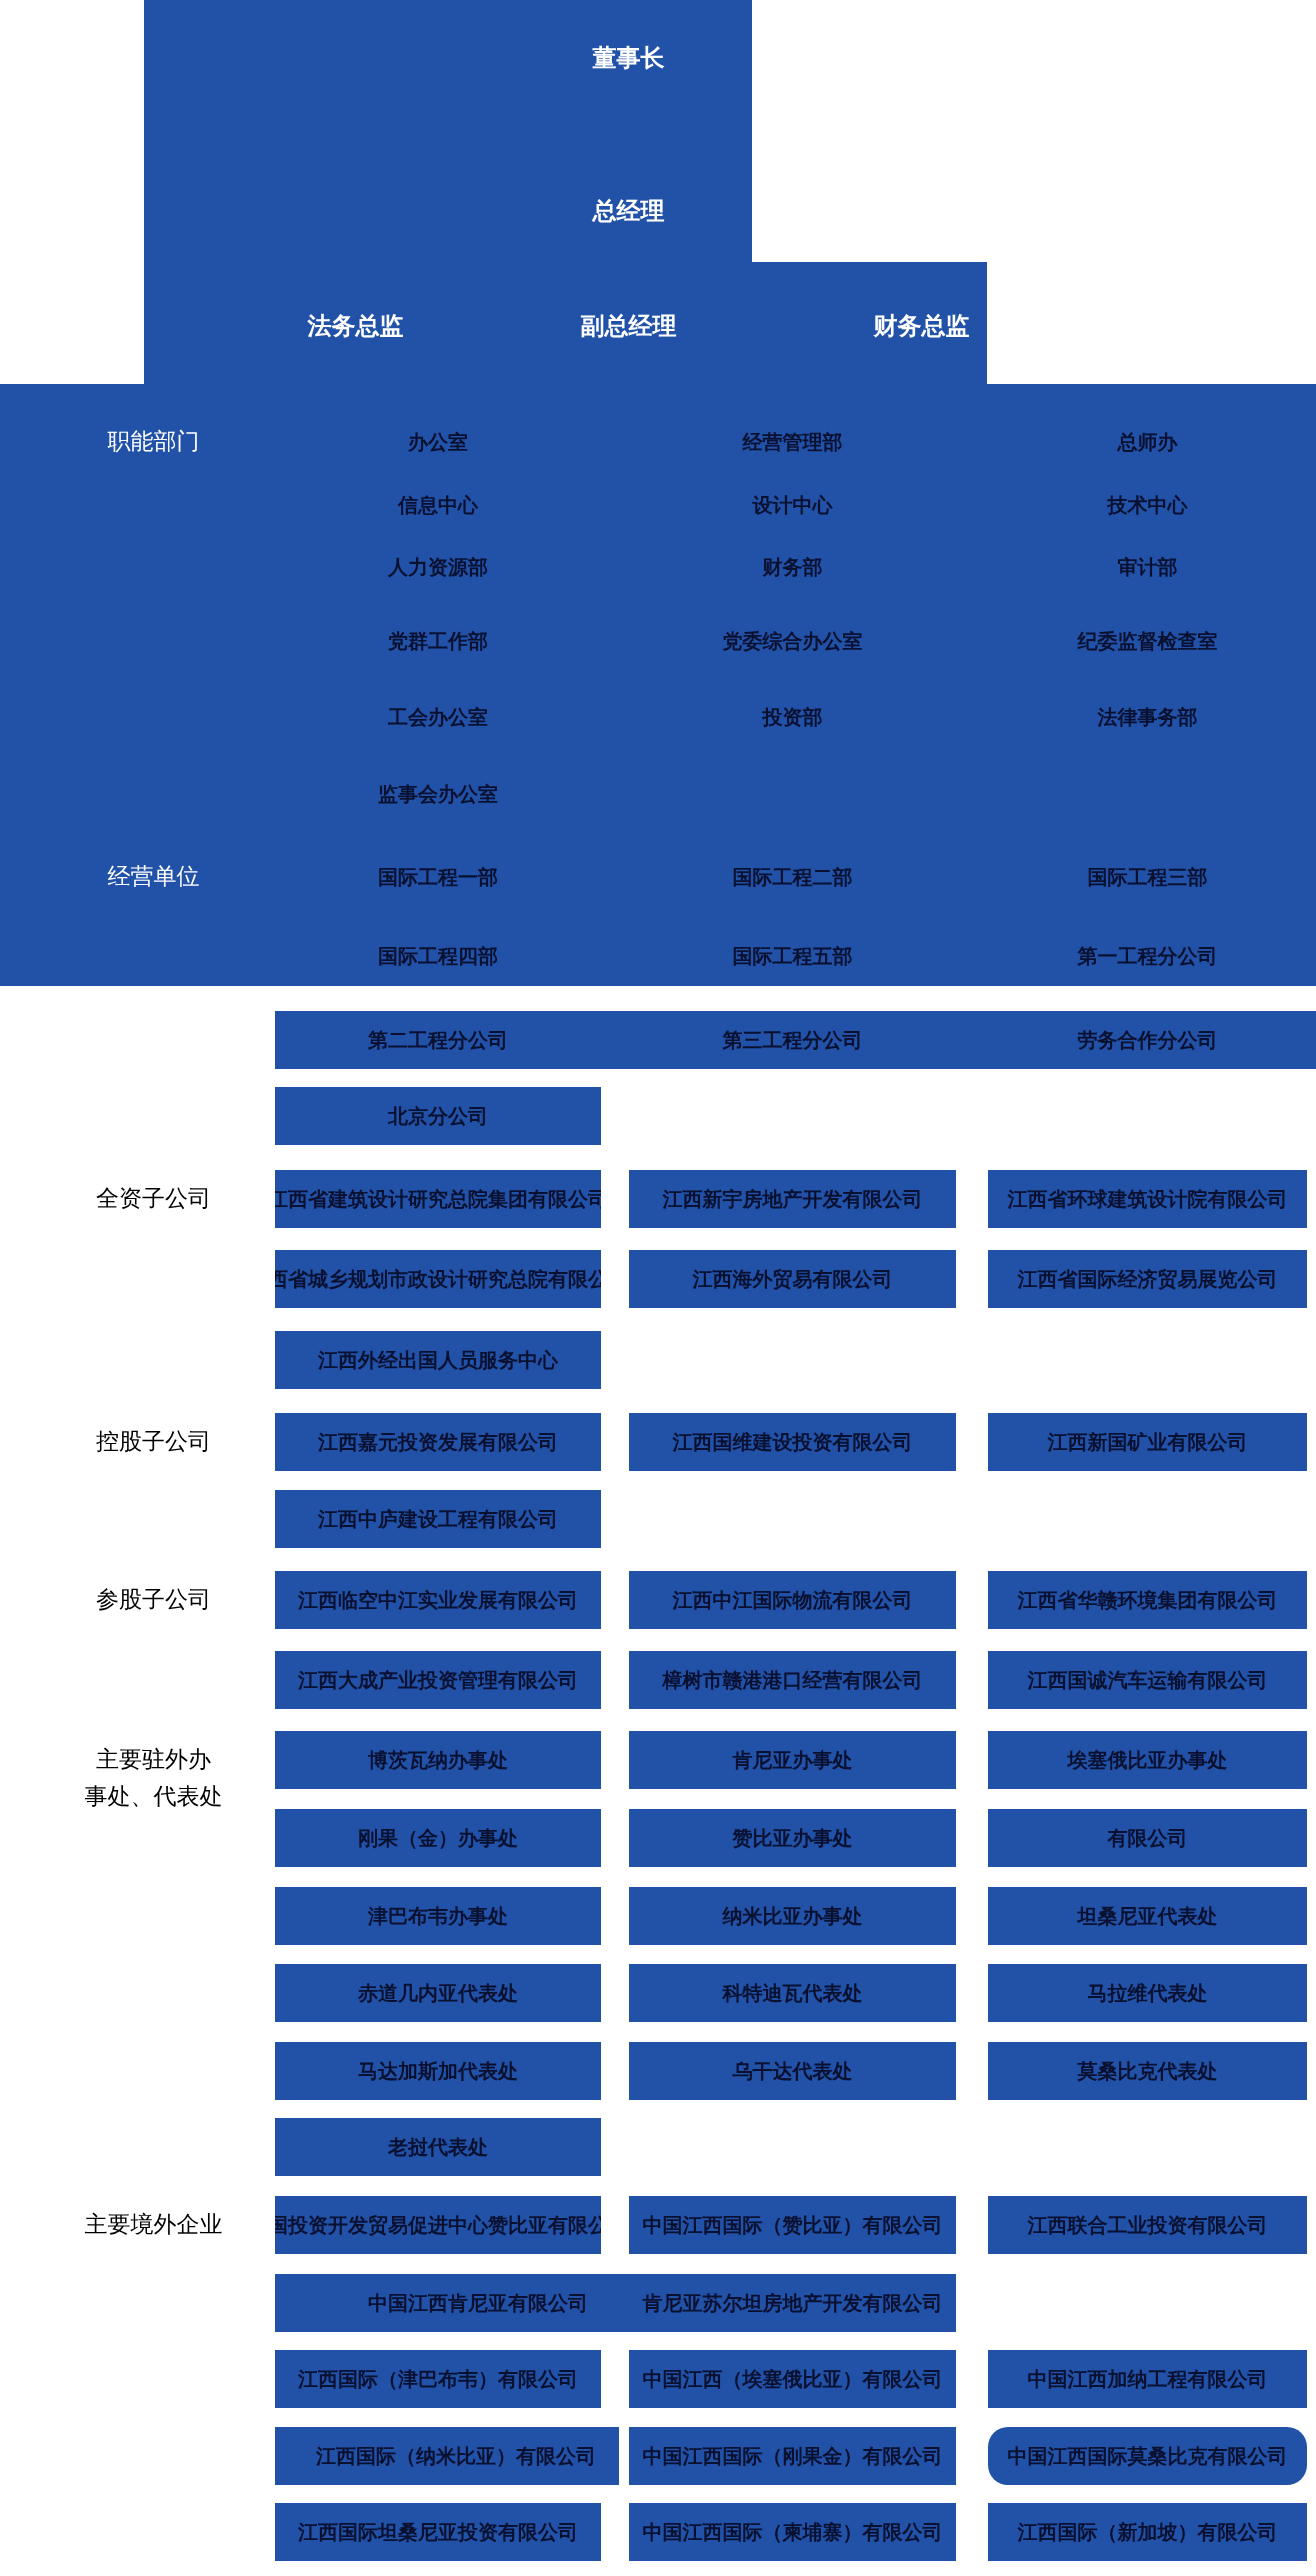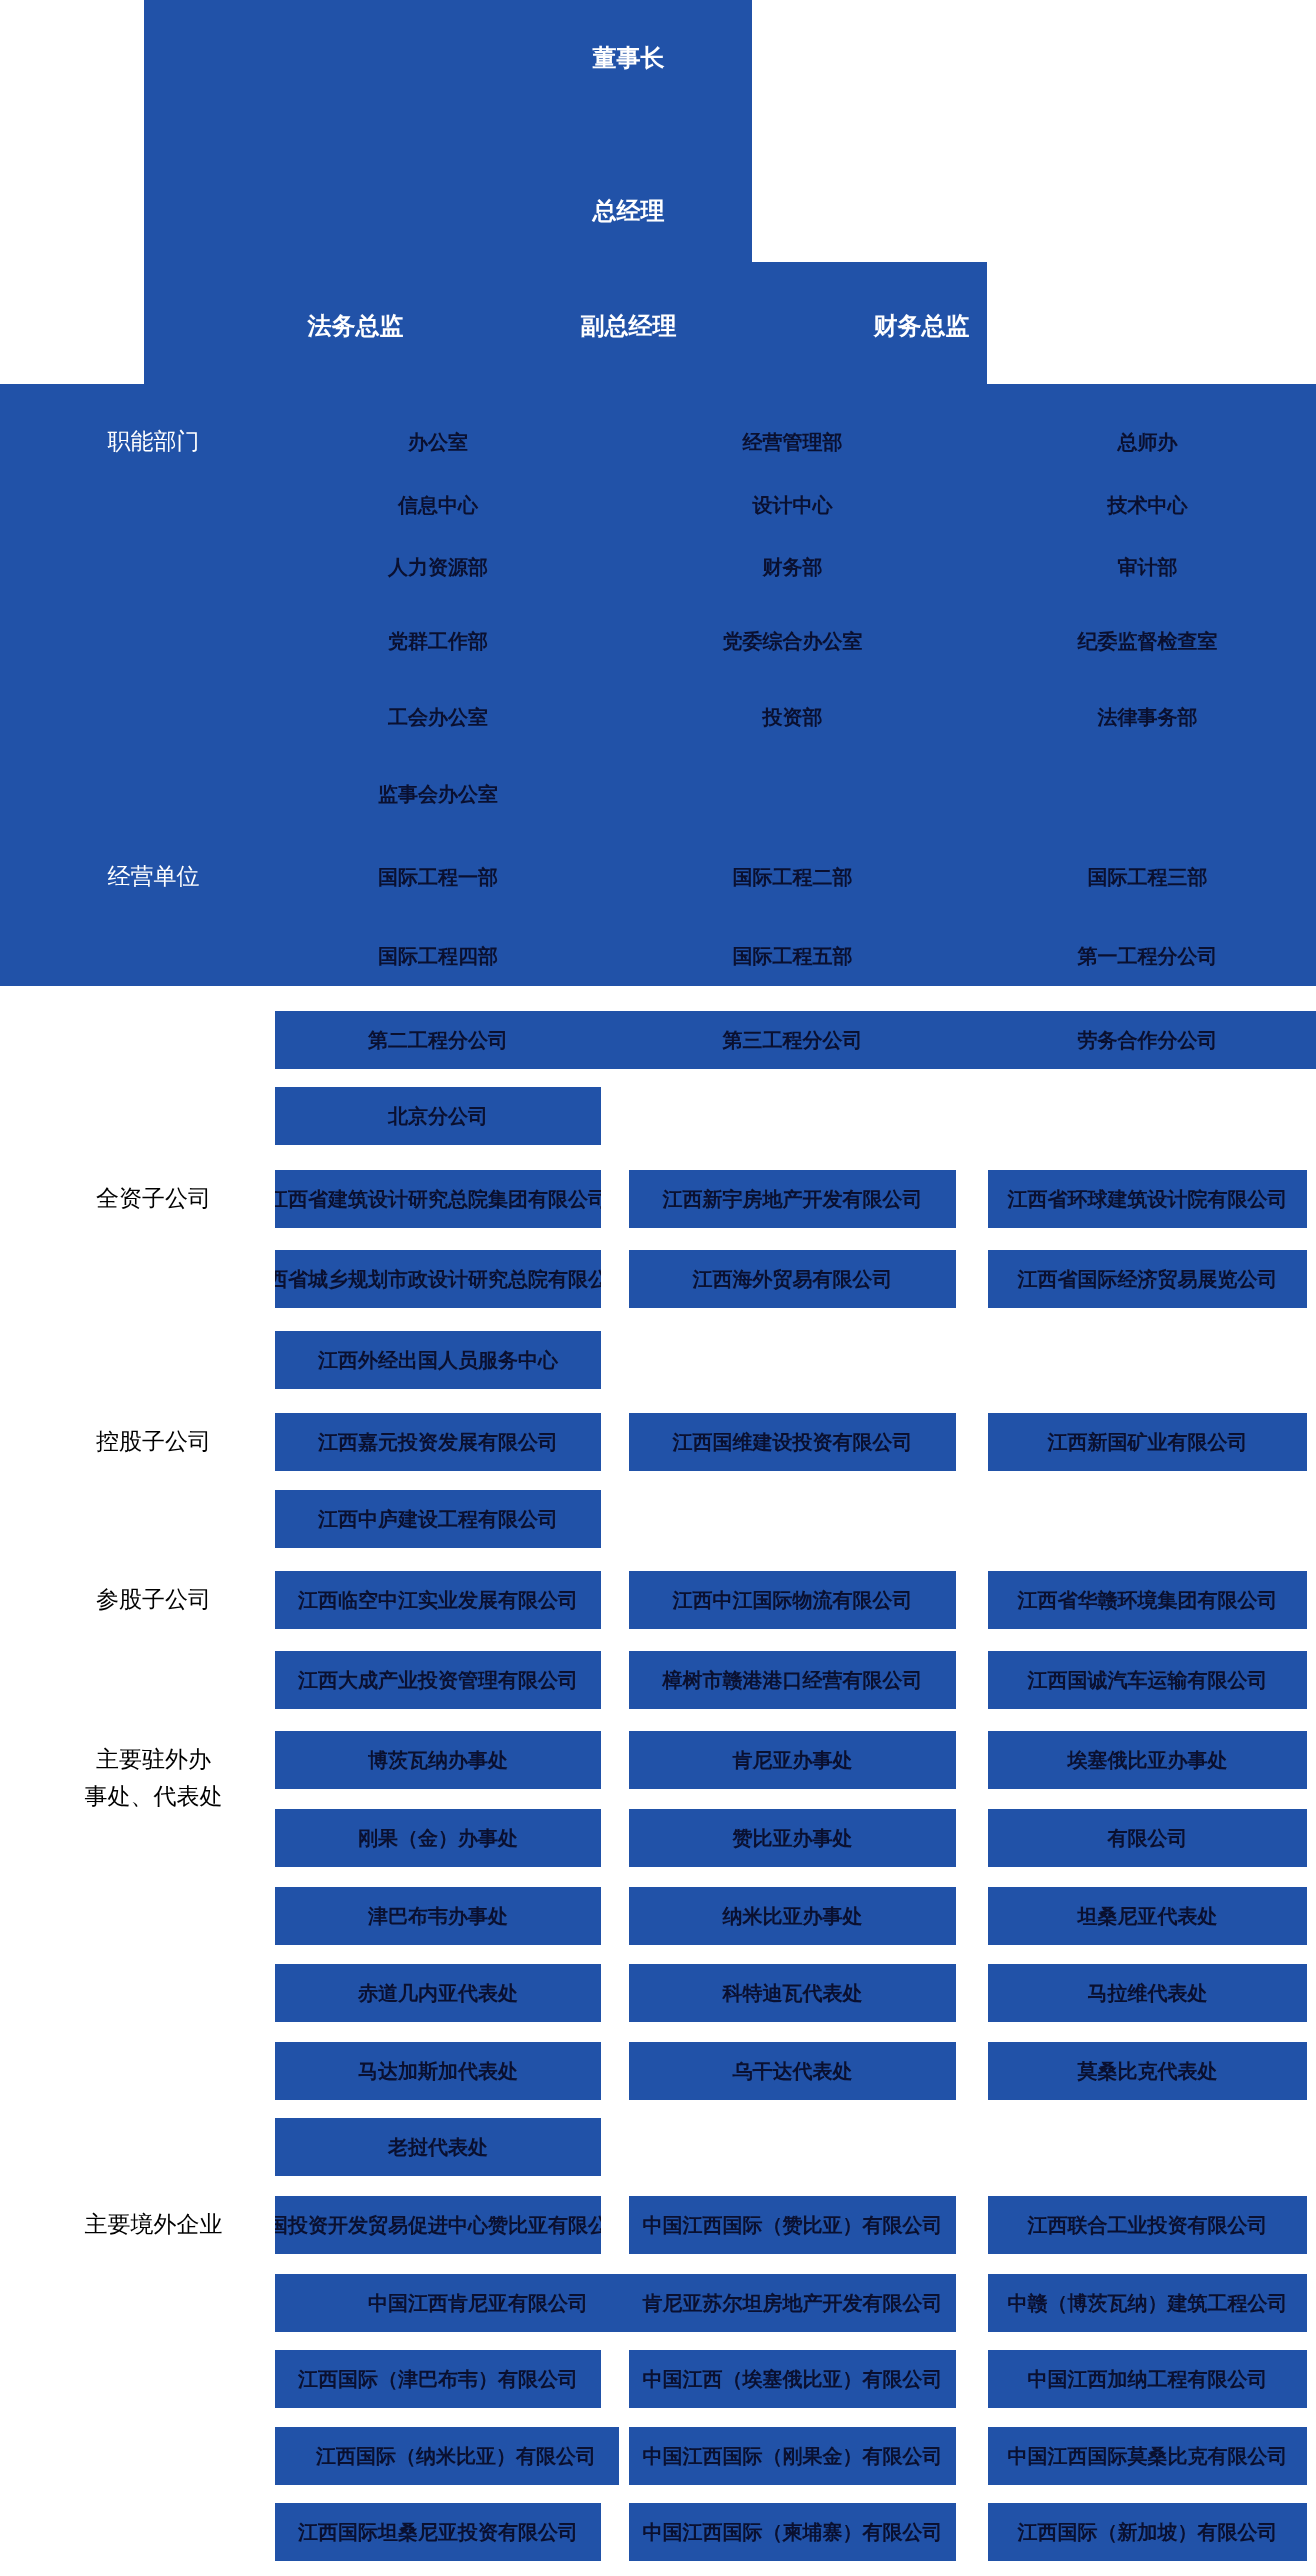--- a/index.html
+++ b/index.html
@@ -128,25 +128,24 @@
   <div class="cell box c1" style="top:2042px;">马达加斯加代表处</div>
   <div class="cell box c2" style="top:2042px;">乌干达代表处</div>
   <div class="cell box c3" style="top:2042px;">莫桑比克代表处</div>
   <div class="cell box c1" style="top:2118px;">老挝代表处</div>
 
   <div class="cell box c1" style="top:2196px;">中国投资开发贸易促进中心赞比亚有限公司</div>
   <div class="cell box c2" style="top:2196px;">中国江西国际（赞比亚）有限公司</div>
   <div class="cell box c3" style="top:2196px;">江西联合工业投资有限公司</div>
   <div class="cell box c1" style="top:2274px;padding-left:40px;">中国江西肯尼亚有限公司</div>
   <div class="cell box c2" style="top:2274px;">肯尼亚苏尔坦房地产开发有限公司</div>
-  <div class="cell box c3" style="top:2274px;">中赣（博茨瓦纳）建筑工程公司</div>
   <div class="cell box c1" style="top:2350px;">江西国际（津巴布韦）有限公司</div>
   <div class="cell box c2" style="top:2350px;">中国江西（埃塞俄比亚）有限公司</div>
   <div class="cell box c3" style="top:2350px;">中国江西加纳工程有限公司</div>
   <div class="cell box c1" style="top:2427px;padding-left:18px;">江西国际（纳米比亚）有限公司</div>
   <div class="cell box c2" style="top:2427px;">中国江西国际（刚果金）有限公司</div>
-  <div class="cell box c3" style="top:2427px;">中国江西国际莫桑比克有限公司</div>
+  <div class="cell box c3" style="top:2427px;border-radius:20px;">中国江西国际莫桑比克有限公司</div>
   <div class="cell box c1" style="top:2503px;">江西国际坦桑尼亚投资有限公司</div>
   <div class="cell box c2" style="top:2503px;">中国江西国际（柬埔寨）有限公司</div>
   <div class="cell box c3" style="top:2503px;">江西国际（新加坡）有限公司</div>
 
 </div>
 
 
 </body></html>

